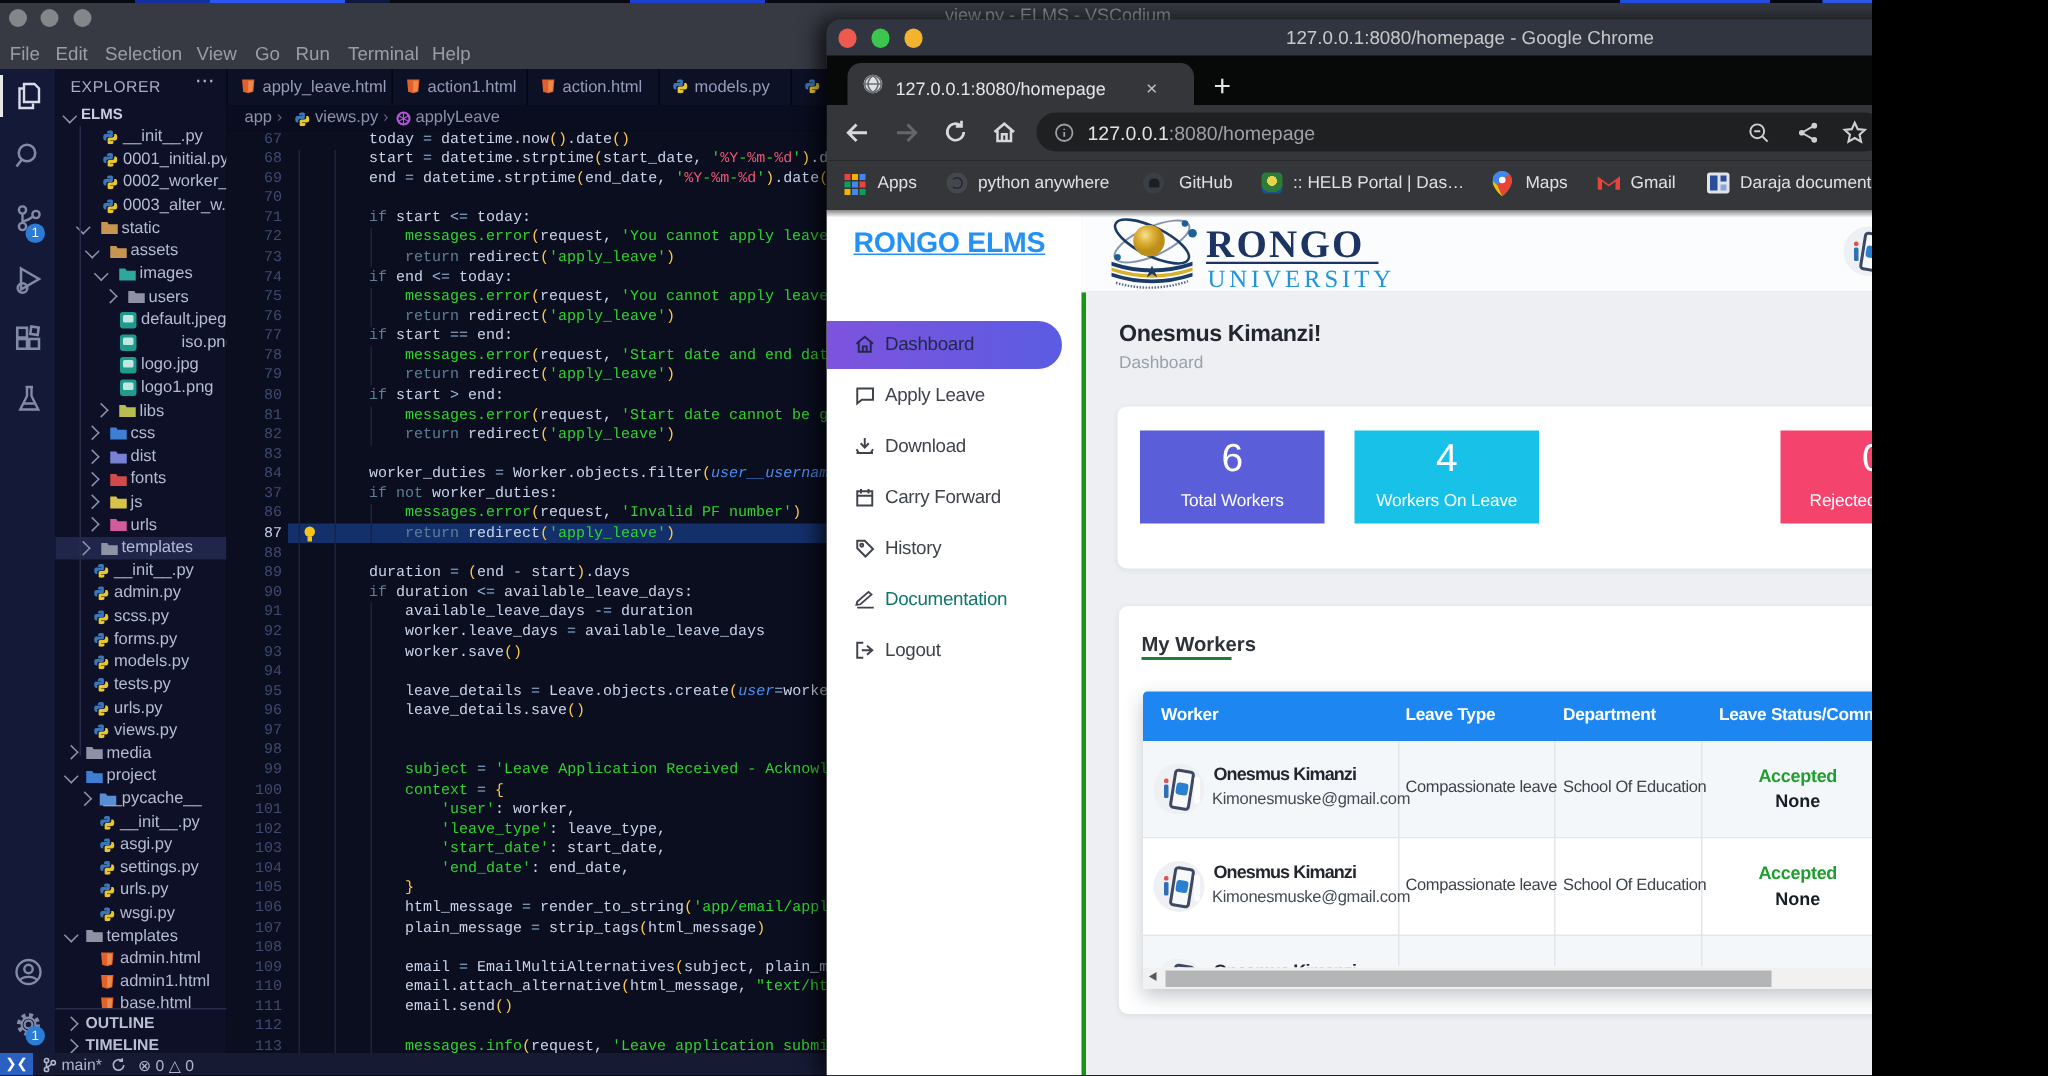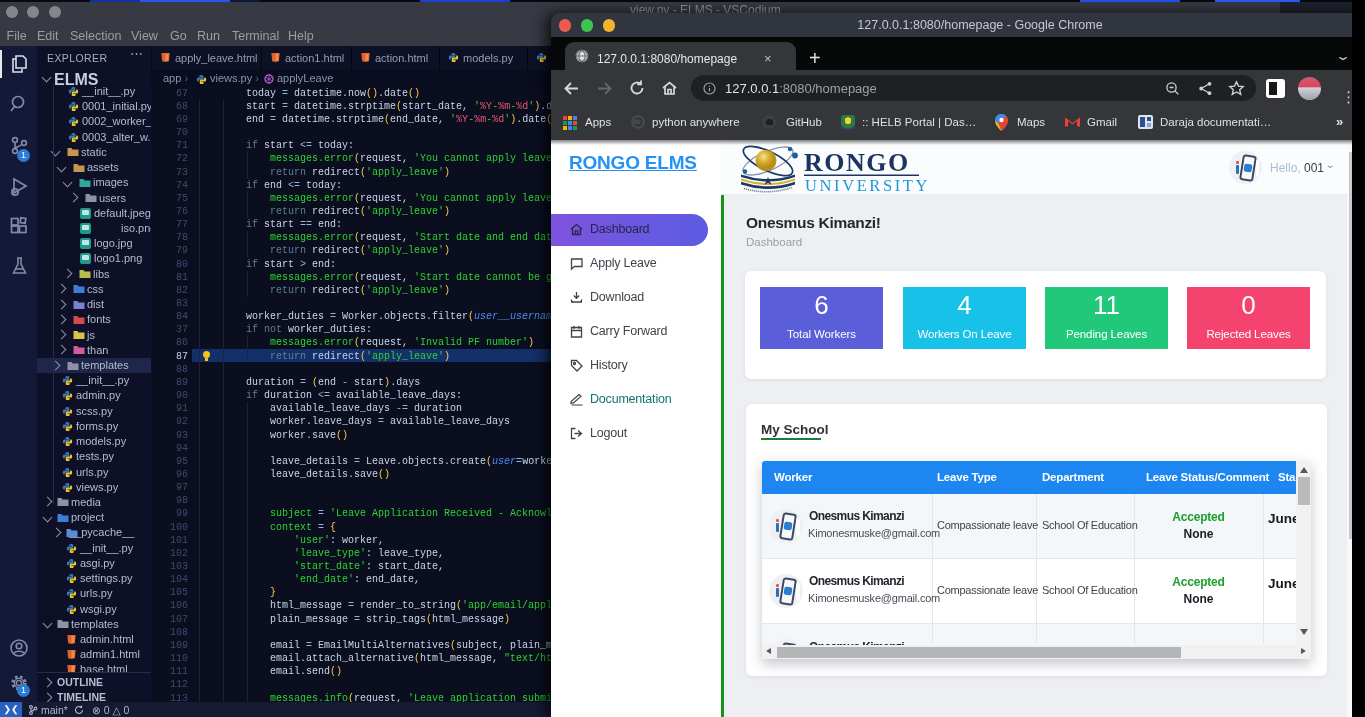--- a/index.html
+++ b/index.html
@@ -1,17 +1,17 @@
 <!DOCTYPE html>
 <html><head><meta charset="utf-8"><style>
 *{margin:0;padding:0;box-sizing:border-box;}
 html,body{width:1365px;height:717px;overflow:hidden;background:#000;}
 body{font-family:"Liberation Sans",sans-serif;}
 .ab{position:absolute;}
-#screen{position:absolute;left:0;top:0;width:1352px;height:717px;overflow:hidden;background:#05060a;}
+#screen{position:absolute;left:0;top:0;width:1248px;height:717px;overflow:hidden;background:#05060a;}
 
 #vs-title{left:0;top:2px;width:1365px;height:44px;background:#373a43;}
 .tl-dot{width:12px;height:12px;border-radius:50%;background:#85868a;top:6px;}
 .vsmenu{top:29px;font-size:12.5px;color:#9a9da4;}
 #vs-title-text{left:630px;top:3px;width:280px;font-size:12px;color:#8e9196;}
 #actbar{left:0;top:46px;width:37px;height:671px;background:#141938;}
 #sidebar{left:37px;top:46px;width:114px;height:626px;background:#0d1026;overflow:hidden;}
 #exph{color:#a8aec0;font-size:10.5px;letter-spacing:.4px;}
 .trow{position:absolute;left:0;width:114px;height:15px;font-size:11px;color:#b4bcd2;white-space:nowrap;}
 .trow span.lb{position:absolute;top:1px;}
@@ -128,21 +128,21 @@
         <circle cx="12" cy="12" r="6.2" stroke-width="3" stroke-dasharray="2.6 2.3"></circle>
         <circle cx="12" cy="12" r="4.6" stroke-width="1.4"></circle>
       </g>
     </svg>
 <div class="ab" style="left:17px;top:684px;width:13px;height:13px;border-radius:50%;background:#2a7cd4;color:#fff;font-size:9px;text-align:center;line-height:13px;">1</div>
 <div class="ab" id="sidebar">
 <div class="ab" id="exph" style="left:10px;top:6px;">EXPLORER</div>
 <div class="ab" style="left:93px;top:0px;color:#b7bdcd;font-size:13px;letter-spacing:1px;">⋯</div>
 <div class="ab" style="left:0;top:24px;width:114px;height:16px;">
         <div class="chev d" style="left:6px;"></div>
-        <span style="position:absolute;left:17px;top:1px;font-size:16px;font-weight:bold;color:#c9cfdf;">ELMS</span>
+        <span style="position:absolute;left:17px;top:1px;font-size:10px;font-weight:bold;color:#c9cfdf;">ELMS</span>
       </div>
 </div>
 <div class="ab" style="left:37px;top:84.0px;width:114px;height:15.2px;overflow:hidden;">
       <div class="trow">
         <svg class="ab" style="left:31px;top:2px;" width="11" height="11" viewBox="0 0 12 12">
           <path d="M6 1 c-2.4 0 -2.3 1 -2.3 1 v1.2 h2.4 v.5 H2.4 c0 0 -1.5 -.2 -1.5 2.3 0 2.4 1.3 2.3 1.3 2.3 h.9 V7.2 c0 0 0 -1.3 1.3 -1.3 h2.3 c0 0 1.2 0 1.2 -1.2 V2.2 C8 2.2 8.2 1 6 1 z" fill="#3b77b8"></path>
           <path d="M6 11 c2.4 0 2.3 -1 2.3 -1 V8.8 H5.9 v-.5 h3.7 c0 0 1.5 .2 1.5 -2.3 0 -2.4 -1.3 -2.3 -1.3 -2.3 h-.9 v1.1 c0 0 0 1.3 -1.3 1.3 H5.3 c0 0 -1.2 0 -1.2 1.2 v2.5 C4 9.8 3.8 11 6 11 z" fill="#e8c62e"></path>
         </svg>
         <span class="lb" style="left:45px;">__init__.py</span>
       </div>
@@ -286,21 +286,21 @@
         </svg>
         <span class="lb" style="left:50px;">js</span>
       </div>
     </div>
 <div class="ab" style="left:37px;top:342.7px;width:114px;height:15.2px;overflow:hidden;">
       <div class="trow">
         <div class="chev r" style="left:21px;"></div>
         <svg class="ab" style="left:36px;top:2.5px;" width="12" height="10" viewBox="0 0 12 10">
           <path d="M.5 1 h4 l1 1.5 h6 v6.5 h-11 z" fill="#d45a9e"></path>
         </svg>
-        <span class="lb" style="left:50px;">than</span>
+        <span class="lb" style="left:50px;">urls</span>
       </div>
     </div>
 <div class="ab" style="left:37px;top:358.0px;width:114px;height:15.2px;background:#20254a;overflow:hidden;">
       <div class="trow">
         <div class="chev r" style="left:15px;"></div>
         <svg class="ab" style="left:30px;top:2.5px;" width="12" height="10" viewBox="0 0 12 10">
           <path d="M.5 1 h4 l1 1.5 h6 v6.5 h-11 z" fill="#8d93a5"></path>
         </svg>
         <span class="lb" style="left:44px;">templates</span>
       </div>
@@ -832,30 +832,26 @@
 <div class="ab" style="left:195px;top:96px;font-size:11.5px;color:#9aa1ab;">Dashboard</div>
 <div class="ab" style="left:194px;top:131px;width:581px;height:108px;background:#fff;border-radius:6px;box-shadow:0 1px 4px rgba(30,40,60,.08);"></div>
 <div class="ab statbox" style="left:209px;top:147px;background:#5a5ed8;">
           <div class="num">6</div>
           <div class="slb">Total Workers</div>
         </div>
 <div class="ab statbox" style="left:352px;top:147px;background:#17c1e8;">
           <div class="num">4</div>
           <div class="slb">Workers On Leave</div>
         </div>
-<div class="ab statbox" style="left:494px;top:147px;background:#21c87a;">
-          <div class="num">11</div>
-          <div class="slb">Pending Leaves</div>
-        </div>
 <div class="ab statbox" style="left:636px;top:147px;background:#f4436c;">
           <div class="num">0</div>
           <div class="slb">Rejected Leaves</div>
         </div>
 <div class="ab" style="left:195px;top:264px;width:581px;height:272px;background:#fff;border-radius:6px;box-shadow:0 1px 4px rgba(30,40,60,.08);"></div>
-<div class="ab" style="left:210px;top:282px;font-size:13.5px;font-weight:bold;color:#2d3138;">My School</div>
+<div class="ab" style="left:210px;top:282px;font-size:13.5px;font-weight:bold;color:#2d3138;">My Workers</div>
 <div class="ab" style="left:210px;top:298px;width:60px;height:2px;background:#1d7d33;"></div>
 <div class="ab" style="left:211px;top:321px;width:549px;height:198px;background:#fff;box-shadow:0 5px 12px rgba(40,50,70,.28);"></div>
 <div class="ab" style="left:211px;top:321px;width:534px;height:33px;background:#1d86f0;border-radius:3px 0 0 0;"></div>
 <div class="ab" style="left:223px;top:331px;font-size:11.5px;letter-spacing:-.2px;font-weight:bold;color:#fff;white-space:nowrap;">Worker</div>
 <div class="ab" style="left:386px;top:331px;font-size:11.5px;letter-spacing:-.2px;font-weight:bold;color:#fff;white-space:nowrap;">Leave Type</div>
 <div class="ab" style="left:491px;top:331px;font-size:11.5px;letter-spacing:-.2px;font-weight:bold;color:#fff;white-space:nowrap;">Department</div>
 <div class="ab" style="left:595px;top:331px;font-size:11.5px;letter-spacing:-.2px;font-weight:bold;color:#fff;white-space:nowrap;">Leave Status/Comment</div>
 <div class="ab" style="left:727px;top:331px;font-size:11.5px;letter-spacing:-.2px;font-weight:bold;color:#fff;white-space:nowrap;">Sta</div>
 <div class="ab" style="left:211px;top:354px;width:534px;height:65px;background:#f4f7f9;border-bottom:1px solid #e4e7ea;"></div>
 <div class="ab" style="left:211px;top:419px;width:534px;height:65px;background:#fff;border-bottom:1px solid #e4e7ea;"></div>

